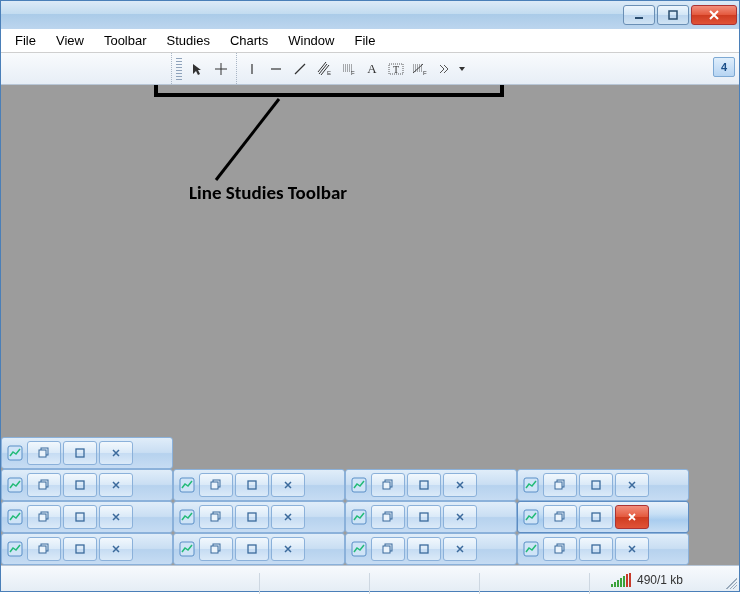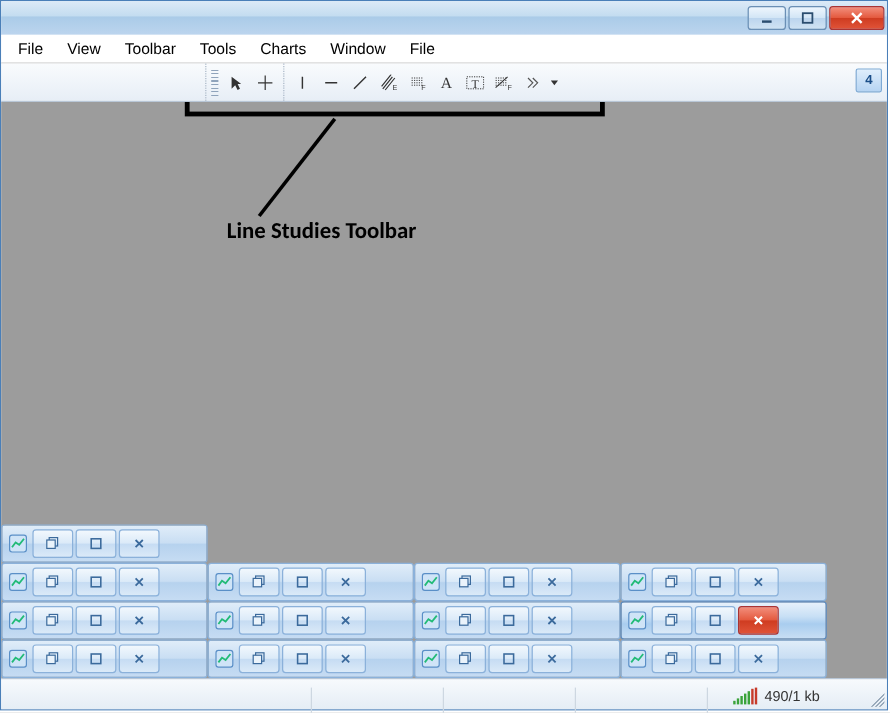--- a/index.html
+++ b/index.html
@@ -223,21 +223,21 @@
       <svg width="12" height="12">
           <path d="M2 2 L10 10 M10 2 L2 10" stroke="white" stroke-width="2"></path>
         </svg>
     </div>
   </div>
 
   <div class="menubar">
     <span>File</span>
     <span>View</span>
     <span>Toolbar</span>
-    <span>Tools</span>
+    <span>Studies</span>
     <span>Charts</span>
     <span>Window</span>
     <span>File</span>
   </div>
 
   <div class="toolbar-row">
     <div style="width:170px;"></div>
     <div class="toolbar-section">
       <div class="grip"></div>
       <div class="toolbtn">

